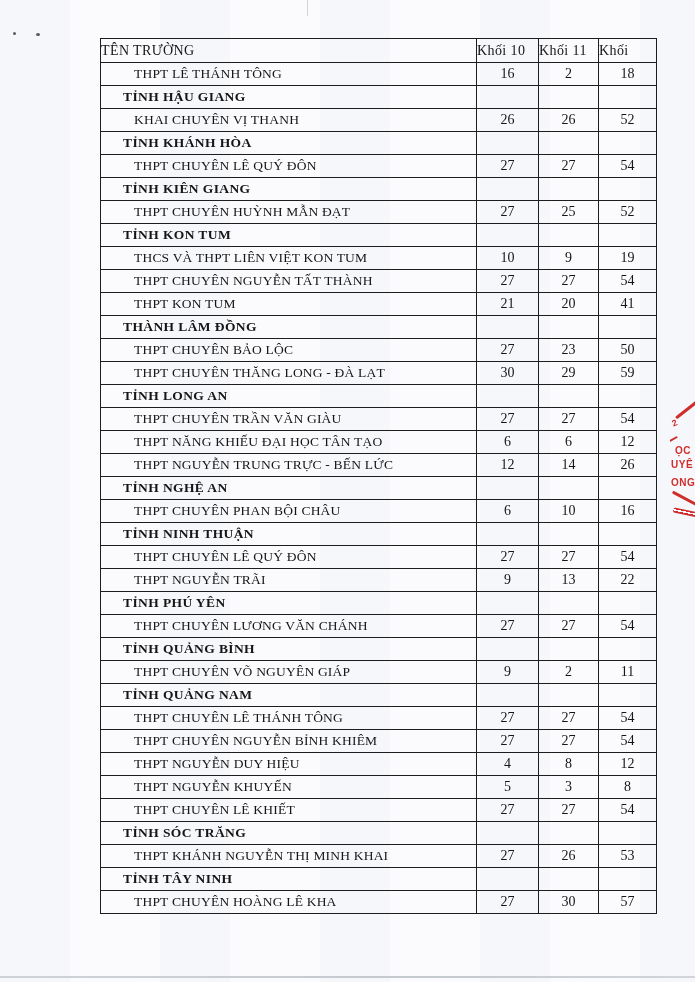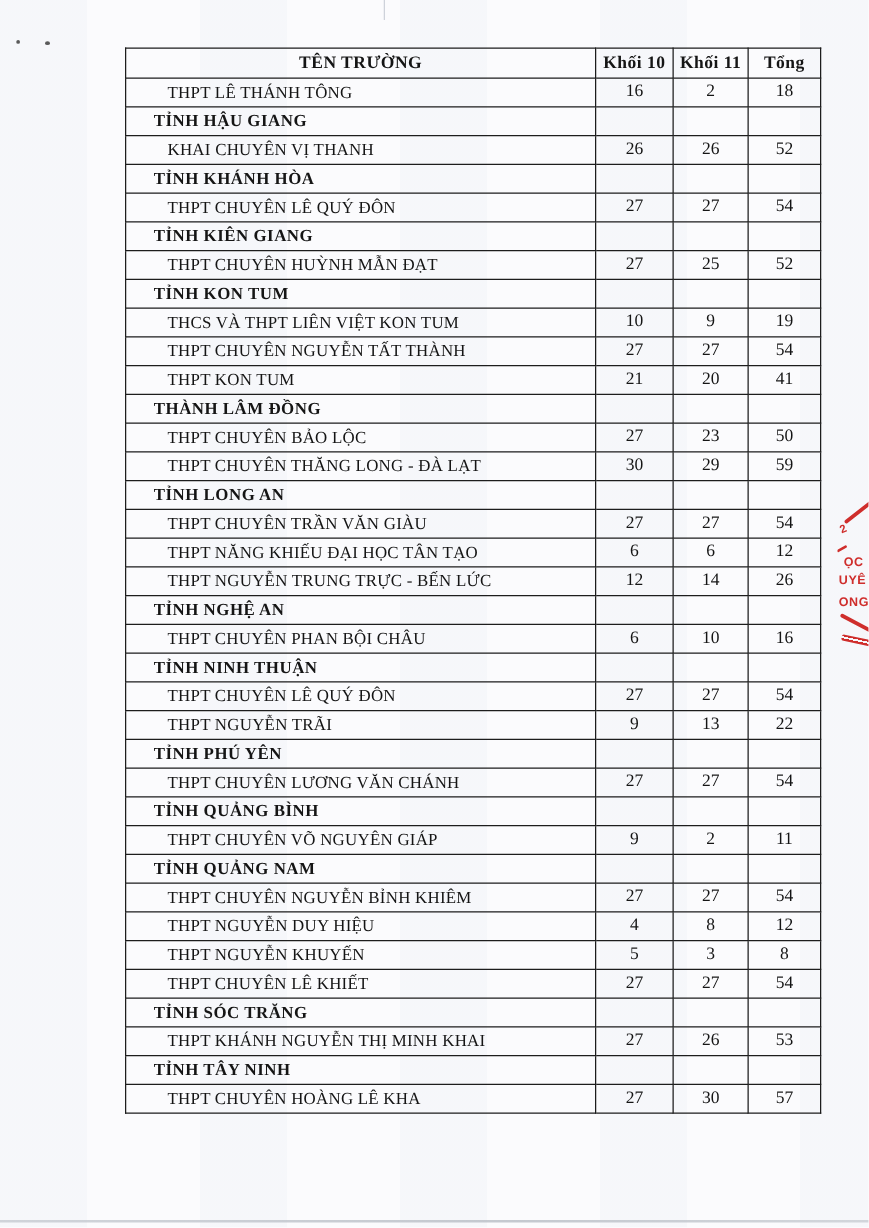--- a/index.html
+++ b/index.html
@@ -43,22 +43,22 @@
   .doc-table th, .doc-table td {
     border: 1.6px solid #1d1d1d;
     padding: 0;
     height: 23px;
     vertical-align: middle;
     overflow: hidden;
     white-space: nowrap;
   }
   .doc-table thead th {
     font-size: 14px;
-    font-weight: bold;
-    text-align: center;
+    font-weight: normal;
+    text-align: left;
     letter-spacing: 0.4px;
     height: 24px;
   }
   .doc-table td.name {
     text-align: left;
     padding-left: 33px;
     font-size: 13.5px;
     letter-spacing: 0.2px;
     margin-left: 36px;
   }
@@ -107,21 +107,21 @@
       <col class="c-name">
         <col class="c-k10">
         <col class="c-k11">
         <col class="c-tong">
     </colgroup>
     <thead>
       <tr>
         <th>TÊN TRƯỜNG</th>
         <th>Khối 10</th>
         <th>Khối 11</th>
-        <th>Tổng</th>
+        <th>Khối</th>
       </tr>
     </thead>
     <tbody>
         <tr class="school">
           <td class="name">THPT LÊ THÁNH TÔNG</td>
           <td class="num">16</td>
           <td class="num">2</td>
           <td class="num">18</td>
         </tr>
         <tr class="province">
@@ -278,20 +278,26 @@
           <td class="name">THPT CHUYÊN VÕ NGUYÊN GIÁP</td>
           <td class="num">9</td>
           <td class="num">2</td>
           <td class="num">11</td>
         </tr>
         <tr class="province">
           <td class="name">TỈNH QUẢNG NAM</td>
           <td class="num"></td>
           <td class="num"></td>
           <td class="num"></td>
+        </tr>
+        <tr class="school">
+          <td class="name">THPT CHUYÊN LÊ THÁNH TÔNG</td>
+          <td class="num">27</td>
+          <td class="num">27</td>
+          <td class="num">54</td>
         </tr>
         <tr class="school">
           <td class="name">THPT CHUYÊN NGUYỄN BỈNH KHIÊM</td>
           <td class="num">27</td>
           <td class="num">27</td>
           <td class="num">54</td>
         </tr>
         <tr class="school">
           <td class="name">THPT NGUYỄN DUY HIỆU</td>
           <td class="num">4</td>

